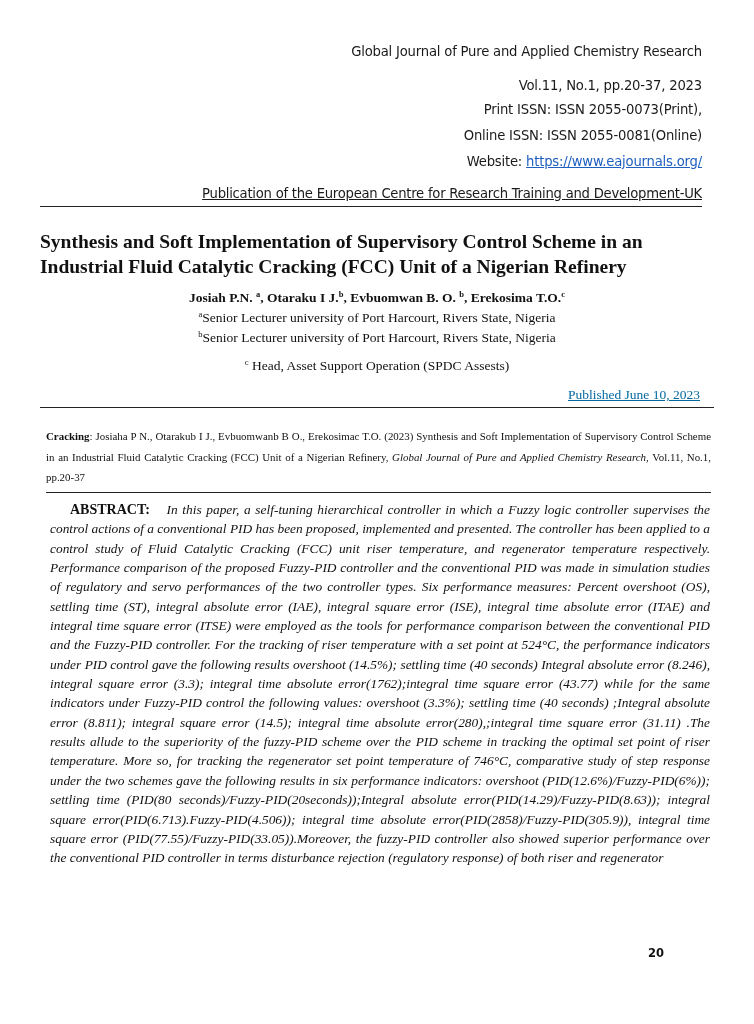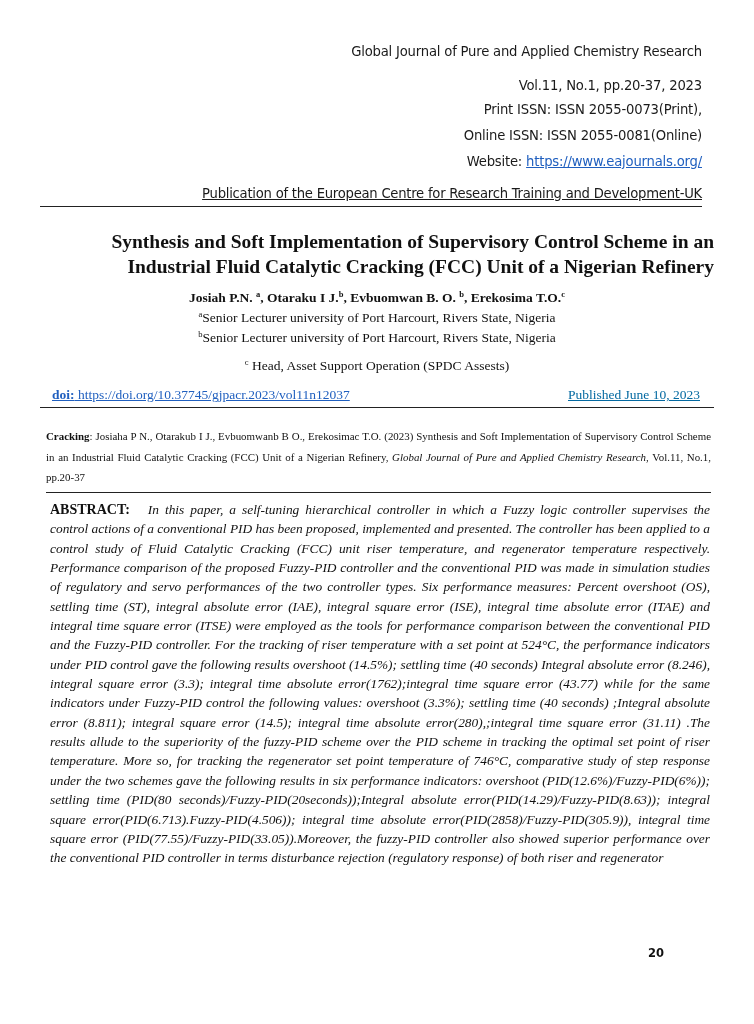--- a/index.html
+++ b/index.html
@@ -2,33 +2,33 @@
 <html><head>
   <meta charset="utf-8">
   <style>
     html, body { margin: 0; padding: 0; background: #ffffff; }
     body { width: 754px; height: 1024px; position: relative; overflow: hidden; color: #111; }
     .abs { position: absolute; text-align: right; }
     .hdr { font-family: "DejaVu Sans", sans-serif; font-size: 13.2px; right: 52px; text-align: right; white-space: nowrap; color: #1a1a1a; letter-spacing: -0.2px; }
     .hdr a { color: #1f5fbf; text-decoration: underline; }
     #pub-line { left: 40px; top: 186px; width: 662px; height: 20px; border-bottom: 1.3px solid #222; }
     #pub-text { position: absolute; right: 0; top: 0; font-family: "DejaVu Sans", sans-serif; font-size: 13.2px; text-decoration: underline; white-space: nowrap; letter-spacing: -0.25px; color: #1a1a1a; }
-    #title { left: 40px; width: 674px; top: 229px; text-align: right; font-family: "Liberation Serif", serif; font-weight: bold; font-size: 19.5px; line-height: 25px; color: #111; }
+    #title { left: 40px; width: 674px; top: 229px; text-align: left; font-family: "Liberation Serif", serif; font-weight: bold; font-size: 19.5px; line-height: 25px; color: #111; }
     .auth { left: 40px; width: 674px; text-align: center; font-family: "Liberation Serif", serif; font-size: 13.5px; color: #111; white-space: nowrap; }
     .auth.bold { font-weight: bold; }
     sup { font-size: 8.5px; vertical-align: super; line-height: 0; }
     #doi-row { left: 40px; top: 385px; width: 674px; height: 22px; border-bottom: 1.3px solid #222; }
     #doi-link { position: absolute; left: 12px; top: 2px; font-family: "Liberation Serif", serif; font-size: 13.5px; color: #1f5fbf; text-decoration: underline; white-space: nowrap; }
     #doi-link b { font-weight: bold; }
     #pub-date { position: absolute; right: 14px; top: 2px; font-family: "Liberation Serif", serif; font-size: 13.5px; color: #0369a1; text-decoration: underline; white-space: nowrap; }
     #citation { left: 46px; width: 665px; top: 426px; font-family: "Liberation Serif", serif; font-size: 10.9px; line-height: 20.6px; text-align: justify; color: #111; padding-bottom: 4px; border-bottom: 1.3px solid #222; }
     #citation b { font-weight: bold; }
     #citation i { font-style: italic; }
     #abstract { left: 50px; width: 660px; top: 500px; font-family: "Liberation Serif", serif; font-size: 13.4px; line-height: 19.35px; text-align: justify; color: #111; }
-    #abstract .lbl { font-weight: bold; font-style: normal; font-size: 14px; }
+    #abstract .lbl { font-weight: bold; font-style: normal; font-size: 14px; margin-left: 20px; }
     #abstract .body { font-style: italic; margin-left: 12px; }
     #page-num { right: 90px; top: 946px; font-family: "DejaVu Sans", sans-serif; font-weight: bold; font-size: 11.5px; color: #111; }
   </style>
 </head>
 <body>
 
 <div class="abs hdr" style="top:44px;">Global Journal of Pure and Applied Chemistry Research</div>
 <div class="abs hdr" style="top:78px;margin-left:44px;">Vol.11, No.1, pp.20-37, 2023</div>
 <div class="abs hdr" style="top:102px;">Print ISSN: ISSN 2055-0073(Print),</div>
 <div class="abs hdr" style="top:128px;">Online ISSN: ISSN 2055-0081(Online)</div>
@@ -42,21 +42,20 @@
 <div class="abs" id="title">Synthesis and Soft Implementation of Supervisory Control Scheme in an Industrial Fluid Catalytic Cracking (FCC) Unit of a Nigerian Refinery</div>
 
 <div class="abs auth bold" style="top:290px;">
   <span><span>Josiah P.N. </span><sup>a</sup><span>, </span></span><span><span>Otaraku I J.</span><sup>b</sup><span>, </span></span><span><span>Evbuomwan B. O. </span><sup>b</sup><span>, </span></span><span><span>Erekosima T.O.</span><sup>c</sup></span>
 </div>
 <div class="abs auth" style="top:310px;"><sup>a</sup><span>Senior Lecturer university of Port Harcourt, Rivers State, Nigeria</span></div>
 <div class="abs auth" style="top:330px;"><sup>b</sup><span>Senior Lecturer university of Port Harcourt, Rivers State, Nigeria</span></div>
 <div class="abs auth" style="top:358px;text-align:center;"><sup>c</sup><span> Head, Asset Support Operation (SPDC Assests)</span></div>
 
 <div class="abs" id="doi-row">
-  <a id="doi-link"><b>doi:</b><span> https://doi.org/10.37745/gjpacr.2023/vol11n12037</span></a>
   <span id="pub-date">Published June 10, 2023</span>
 </div>
 
 <div class="abs" id="citation">
   <b>Cracking</b><span>: Josiaha P N., Otarakub I J., Evbuomwanb B O., Erekosimac T.O. (2023) Synthesis and Soft Implementation of Supervisory Control Scheme in an Industrial Fluid Catalytic Cracking (FCC) Unit of a Nigerian Refinery, </span><i>Global Journal of Pure and Applied Chemistry Research</i><span>, Vol.11, No.1, pp.20-37</span>
 </div>
 
 <div class="abs" id="abstract">
   <span class="lbl">ABSTRACT:</span><span class="body"> In this paper, a self-tuning hierarchical controller in which a Fuzzy logic controller supervises the control actions of a conventional PID has been proposed, implemented and presented. The controller has been applied to a control study of Fluid Catalytic Cracking (FCC) unit riser temperature, and regenerator temperature respectively. Performance comparison of the proposed Fuzzy-PID controller and the conventional PID was made in simulation studies of regulatory and servo performances of the two controller types. Six performance measures: Percent overshoot (OS), settling time (ST), integral absolute error (IAE), integral square error (ISE), integral time absolute error (ITAE) and integral time square error (ITSE) were employed as the tools for performance comparison between the conventional PID and the Fuzzy-PID controller. For the tracking of riser temperature with a set point at 524°C, the performance indicators under PID control gave the following results overshoot (14.5%); settling time (40 seconds) Integral absolute  error (8.246), integral square error (3.3); integral time absolute  error(1762);integral time square error (43.77) while  for the same indicators under Fuzzy-PID control the following values: overshoot (3.3%); settling time (40 seconds) ;Integral absolute  error (8.811); integral square error (14.5); integral time absolute error(280),;integral time square error (31.11) .The results allude to the superiority of the fuzzy-PID scheme  over the PID scheme in tracking the optimal set point of riser temperature.  More so, for tracking the regenerator set point temperature of 746°C, comparative study of step response under the two schemes gave the following results in six performance indicators: overshoot (PID(12.6%)/Fuzzy-PID(6%));  settling  time  (PID(80  seconds)/Fuzzy-PID(20seconds));Integral  absolute error(PID(14.29)/Fuzzy-PID(8.63)); integral square error(PID(6.713).Fuzzy-PID(4.506)); integral time absolute  error(PID(2858)/Fuzzy-PID(305.9)),  integral  time  square  error  (PID(77.55)/Fuzzy-PID(33.05)).Moreover, the fuzzy-PID controller also showed superior performance over the conventional PID controller in terms disturbance rejection (regulatory response) of both riser and regenerator</span>
 </div>

